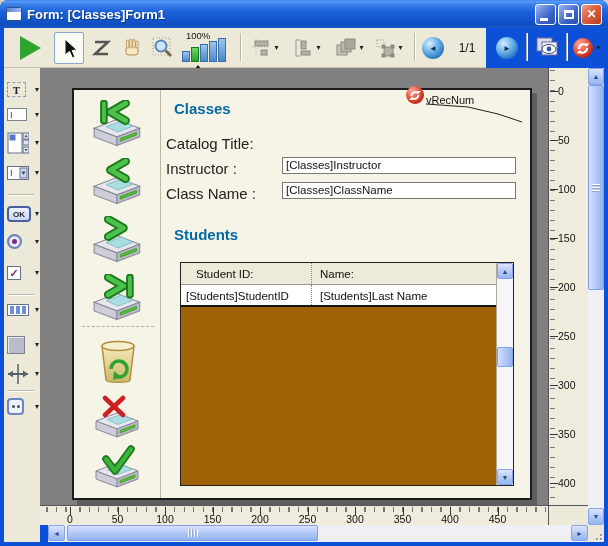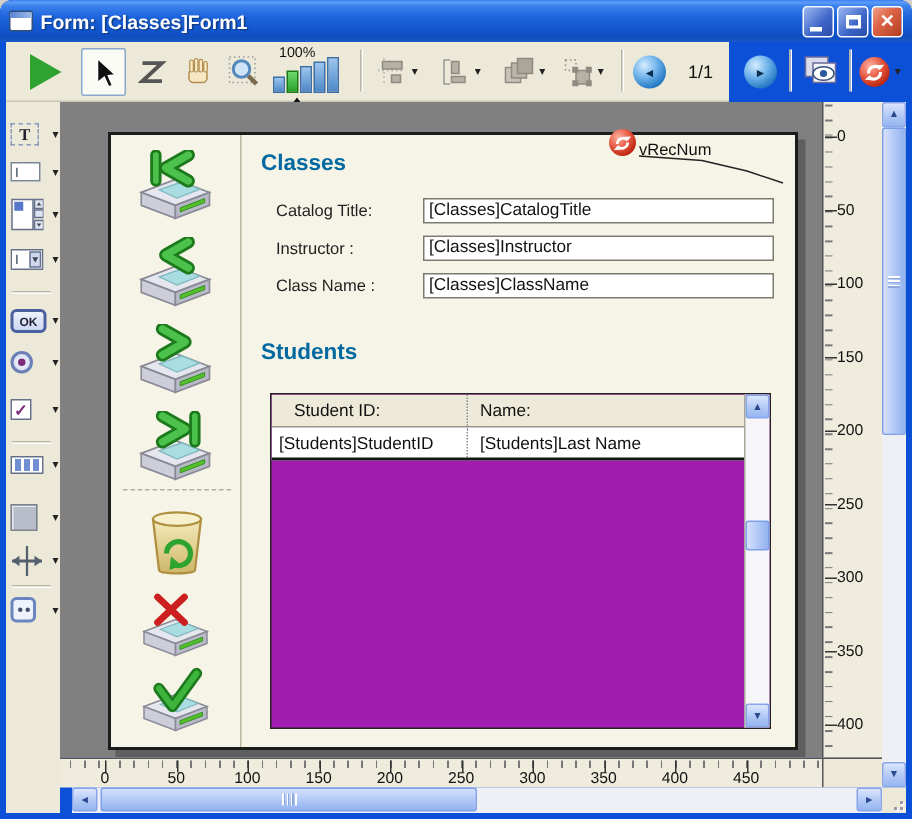--- a/index.html
+++ b/index.html
@@ -57,25 +57,25 @@
   .ic-frame{width:18px;height:18px;background:#b9bdc9;border:1px solid #7d828f;box-shadow:inset 1px 1px 0 #e8eaf0;}
   .ic-outlet{width:17px;height:17px;border:2px solid #6a85c0;border-radius:4px;background:#eef2fa;display:flex;align-items:center;justify-content:center;gap:2px;}
   .ic-outlet i{width:3px;height:3px;border-radius:50%;background:#44506e;}
   
   .workspace{position:absolute;left:40px;top:68px;width:548px;height:437px;background:#808080;}
   .page{position:absolute;left:32px;top:20px;width:460px;height:412px;background:#F6F3E7;border:2px solid #1c1c1c;box-shadow:5px 5px 0 #5e5e5e;}
   .page-divider{position:absolute;left:86px;top:0;bottom:0;width:1px;background:#bcb8a4;}
   .nav-ico{position:absolute;left:18px;width:52px;height:50px;}
   .icon-strip-sep{position:absolute;left:8px;top:236px;width:72px;border-top:1px dashed #b4b09c;}
   .sec-title{position:absolute;left:100px;font-size:15px;font-weight:bold;color:#0369a1;}
-  .frow-label{position:absolute;left:110px;font-size:11px;color:#222;}
+  .frow-label{position:absolute;left:92px;font-size:15px;color:#222;}
   .ffield{position:absolute;left:208px;width:234px;height:17px;background:#fff;border:1px solid #7c7a6e;font-size:11.5px;color:#111;line-height:15px;padding-left:3px;white-space:nowrap;overflow:hidden;}
   .recnum-text{position:absolute;left:352px;top:4px;font-size:11px;color:#111;}
   
-  .stable{position:absolute;left:106px;top:172px;width:334px;height:224px;border:1px solid #222;display:flex;background:#a21caf;}
+  .stable{position:absolute;left:106px;top:172px;width:334px;height:224px;border:1px solid #222;display:flex;background:#a16207;}
   .stable-main{flex:1;display:flex;flex-direction:column;overflow:hidden;}
   .trow{display:flex;height:22px;line-height:22px;font-size:11.5px;color:#111;white-space:nowrap;}
   .thead-row{background:#EDEAD9;border-bottom:1px solid #9a9788;}
   .tdata-row{background:#fff;border-bottom:2px solid #161616;}
   .c1{width:130px;padding-left:15px;overflow:hidden;}
   .tdata-row .c1{padding-left:5px;}
   .c1 span{display:inline-block;max-width:113px;overflow:hidden;white-space:nowrap;}
   .c2{flex:1;padding-left:8px;border-left:1px dotted #8a8a8a;overflow:hidden;}
   .tbody-empty{flex:1;}
   .t-scroll{width:17px;border-left:1px solid #aaa79a;background:#f6f6f9;position:relative;}
@@ -380,21 +380,20 @@
         <line x1="29" y1="3" x2="11" y2="20" stroke="#cc1f1f" stroke-width="4.5" stroke-linecap="round"></line>
       </svg>
       <svg class="nav-ico" style="top:355px;height:46px;" viewBox="0 0 48 46">
         <use href="#dev"></use>
         <polyline points="12,14 21,26 37,4" fill="none" stroke="#1c7a1c" stroke-width="7.5" stroke-linecap="round" stroke-linejoin="round"></polyline>
         <polyline points="12,14 21,26 37,4" fill="none" stroke="#3db53d" stroke-width="4" stroke-linecap="round" stroke-linejoin="round"></polyline>
       </svg>
 
       <div class="sec-title" style="top:10px;">Classes</div>
       <div class="frow-label" style="top:45px;">Catalog Title:</div>
-      <div class="ffield" style="top:42px;">[Classes]CatalogTitle</div>
       <div class="frow-label" style="top:70px;">Instructor :</div>
       <div class="ffield" style="top:67px;">[Classes]Instructor</div>
       <div class="frow-label" style="top:95px;">Class Name :</div>
       <div class="ffield" style="top:92px;">[Classes]ClassName</div>
 
       <div class="redball abs" style="left:332px;top:-4px;width:18px;height:18px;z-index:3;">
         <svg width="14" height="14">
           <path d="M3.5,8 A4,4 0 0 1 10.5,5.5" fill="none" stroke="#fff" stroke-width="1.8"></path>
           <polygon points="10.5,5.5 8.2,3.2 12.8,3" fill="#fff"></polygon>
           <path d="M10.5,7 A4,4 0 0 1 3.5,9.5" fill="none" stroke="#fff" stroke-width="1.8"></path>

